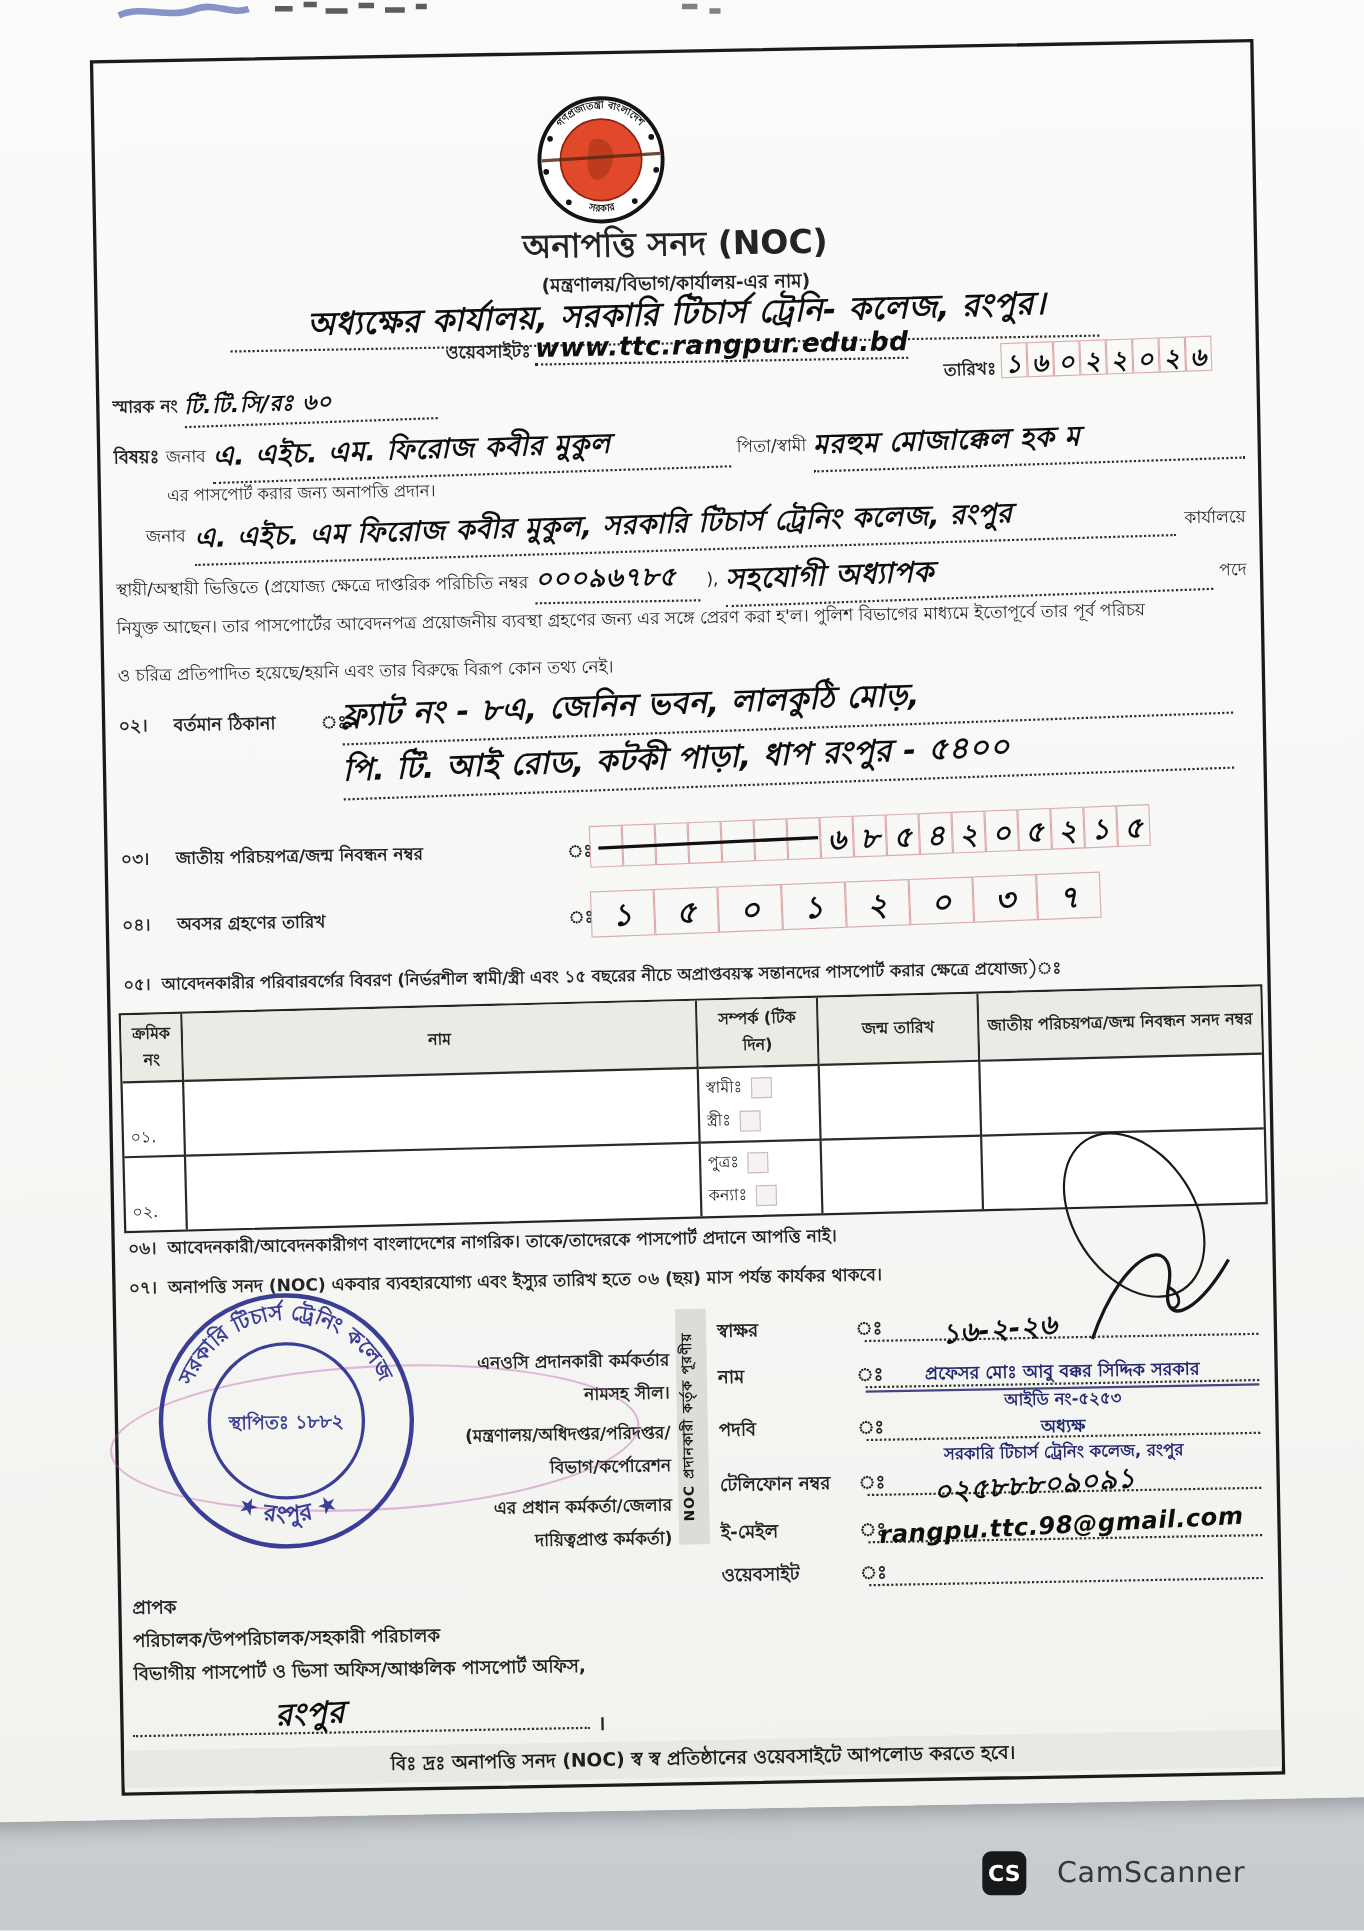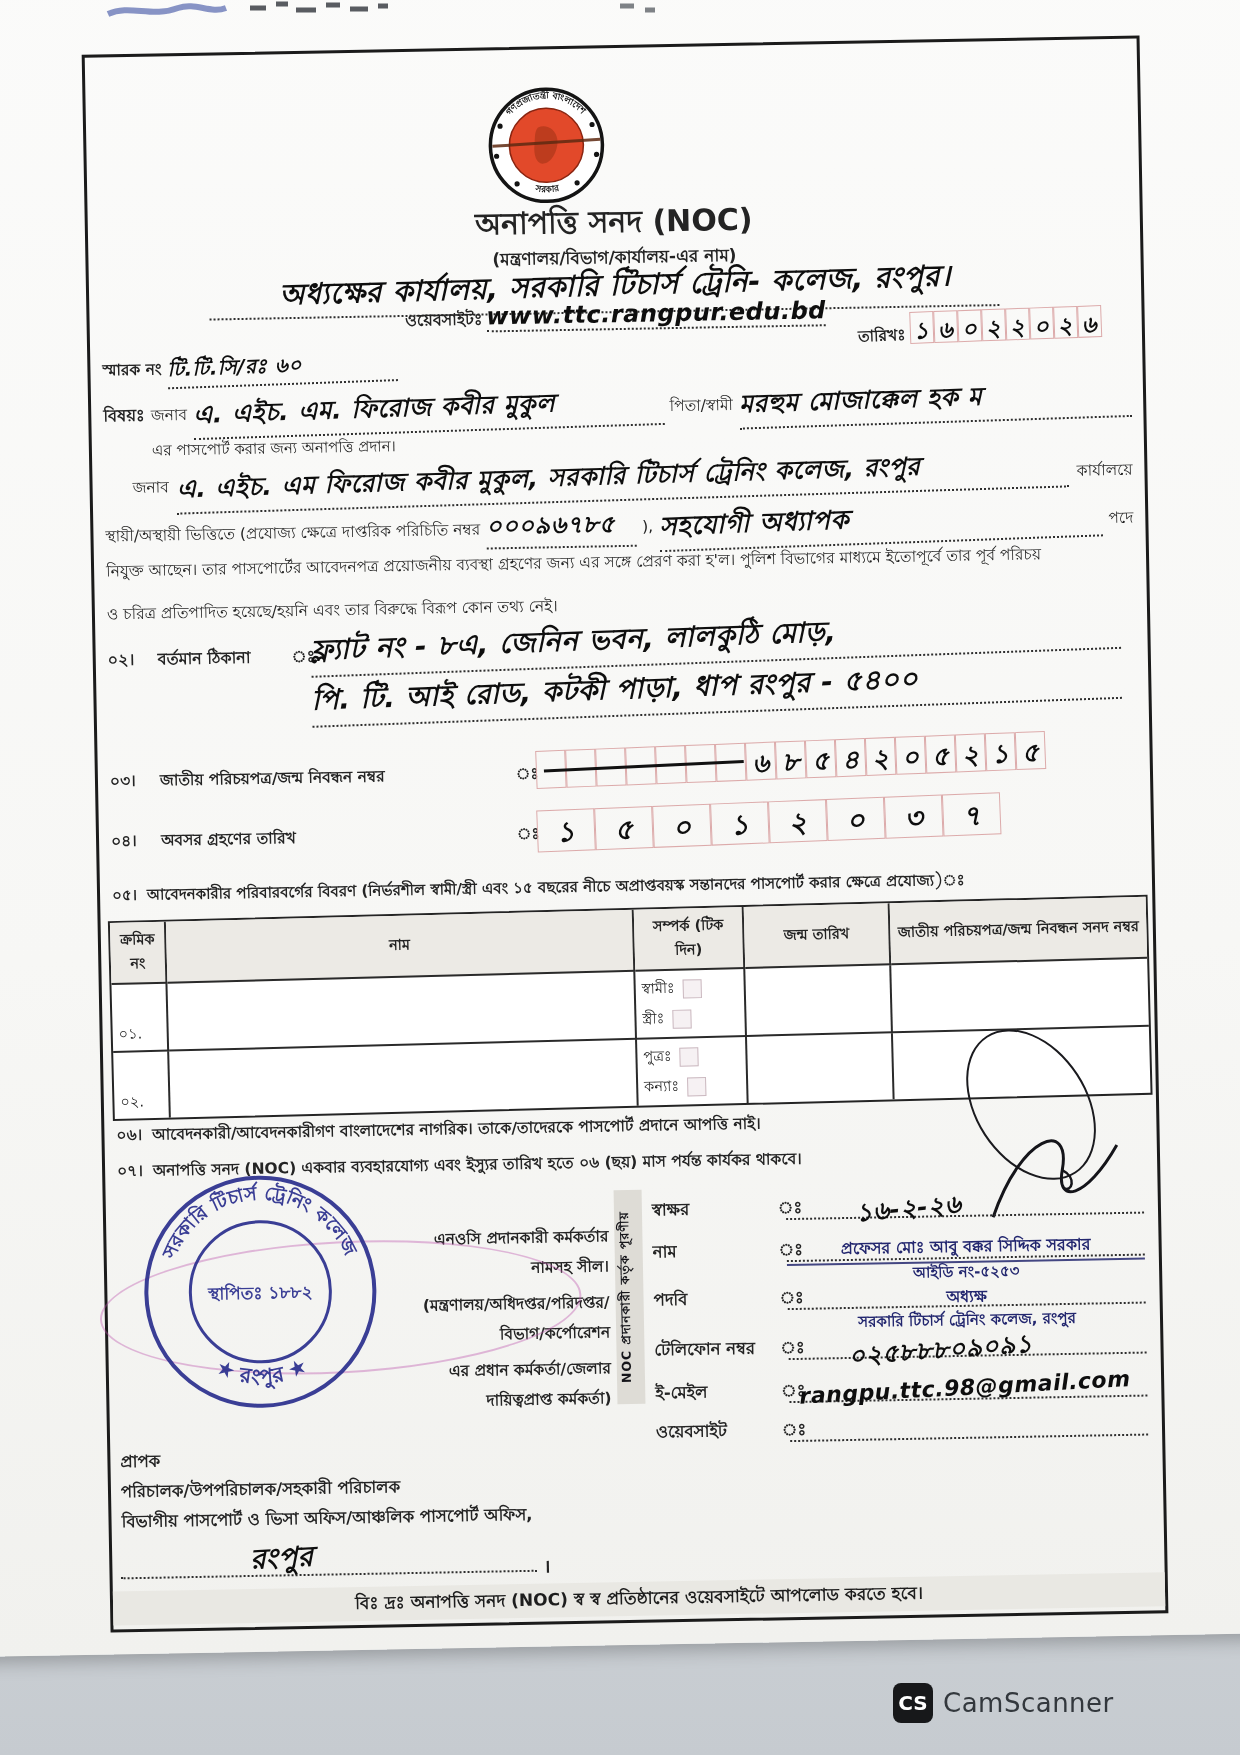--- a/index.html
+++ b/index.html
@@ -31,21 +31,21 @@
   .td{min-height:62px;font-size:14.5px;}
   .navy{color:#23276f;}
   .stampline{font-weight:bold;text-align:center;}
   .vstrip{
     background:#dedcd6;color:#15151a;font-weight:bold;font-size:12.5px;
     writing-mode:vertical-rl;transform:rotate(180deg);text-align:center;letter-spacing:1px;
   }
   .ovalpen{border:2.5px solid #1a1a1e;border-radius:50%;}
   .ovalmag{border:2.5px solid rgba(186,80,170,.38);border-radius:50%;}
   .notebar{background:#e9e8e3;display:flex;align-items:center;justify-content:center;font-weight:bold;font-size:17px;color:#1d1d1d;}
-  .cslogo{display:flex;align-items:center;gap:10px;}
+  .cslogo{display:flex;align-items:center;gap:28px;}
   .csbadge{width:40px;height:40px;background:#17181a;border-radius:8px;color:#fff;font-weight:bold;font-size:20px;display:flex;align-items:center;justify-content:center;}
   .cstext{font-size:26px;color:#33383d;letter-spacing:.5px;}
   .siglabel{font-size:16.5px;font-weight:bold;color:#242424;}
   .sigvalwrap{position:absolute;left:680px;width:358px;}
 </style>
 </head>
 <body>
 
 <div class="paper">
  <div class="sheet">

